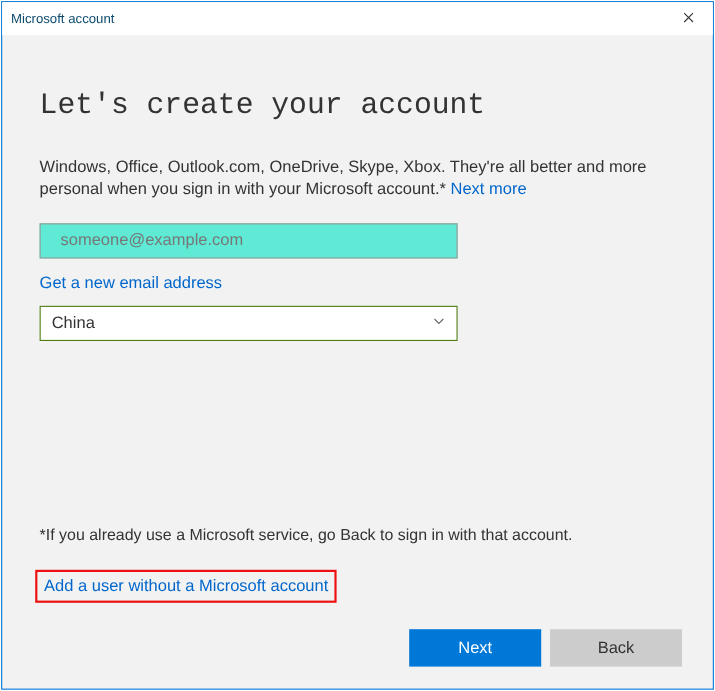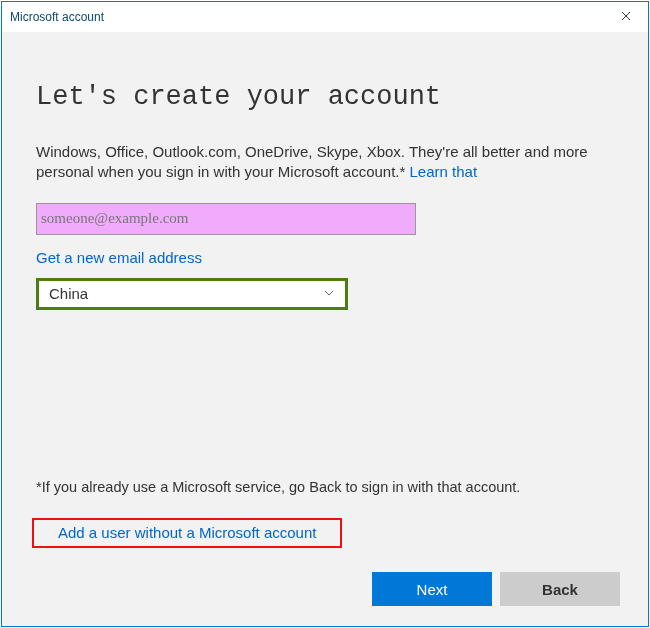--- a/index.html
+++ b/index.html
@@ -56,39 +56,39 @@
   .link {
     color: #0066cc;
     cursor: pointer;
     text-decoration: none;
   }
   .field-group { width: 380px; }
   input.text {
     width: 380px;
     height: 32px;
     border: 1px solid #999;
-    background: #f0abfc;
-    padding: 0 4px;
+    background: #5eead4;
+    padding: 0 18px;
     font-size: 15px;
     color: #333;
     outline: none;
-    font-family: Liberation Serif, serif;
+    font-family: Liberation Sans, sans-serif;
   }
   input.text::placeholder { color: #777; }
   .get-email {
     text-align: left;
     width: 380px;
     margin: 14px 0 10px 0;
     font-size: 15px;
   }
   .select-row {
     margin-top: 12px;
-    width: 312px;
+    width: 380px;
     height: 32px;
-    border: 3px solid #4d7c0f;
+    border: 1px solid #4d7c0f;
     background: #fff;
     display: flex;
     align-items: center;
     justify-content: space-between;
     padding: 0 10px;
     font-size: 15px;
     color: #333;
     cursor: pointer;
   }
   .select-row .chev svg { width: 12px; height: 12px; fill: none; stroke: #666; stroke-width: 1; }
@@ -97,61 +97,61 @@
     left: 34px;
     bottom: 131px;
     font-size: 14.5px;
     color: #333;
   }
   .add-user-box {
     position: absolute;
     left: 30px;
     bottom: 78px;
     border: 2px solid #e11;
-    padding: 4px 24px;
+    padding: 4px 6px;
   }
   .add-user-box .link { font-size: 15px; }
   .button-row {
     position: absolute;
     right: 28px;
     bottom: 20px;
     display: flex;
     gap: 8px;
   }
   .btn {
     width: 120px;
     height: 34px;
     border: none;
     font-size: 15px;
     font-family: inherit;
     cursor: pointer;
   }
   .btn.primary { background: #0078d7; color: #fff; }
-  .btn.secondary { background: #ccc; color: #333; font-weight: bold; }
+  .btn.secondary { background: #ccc; color: #333; }
 </style>
 </head>
 <body>
 
 <div class="window">
   <div class="titlebar">
     <span>Microsoft account</span>
     <div class="close">
       <span>
         <svg viewBox="0 0 10 10">
             <path d="M1 1 L9 9 M9 1 L1 9"></path>
           </svg>
       </span>
     </div>
   </div>
 
   <div class="content">
     <h1>Let's create your account</h1>
 
     <p class="intro">
-      <span>Windows, Office, Outlook.com, OneDrive, Skype, Xbox. They're all better and more personal when you sign in with your Microsoft account.* </span><a class="link">Learn that</a>
+      <span>Windows, Office, Outlook.com, OneDrive, Skype, Xbox. They're all better and more personal when you sign in with your Microsoft account.* </span><a class="link">Next more</a>
     </p>
 
     <div class="field-group">
       <input type="text" class="text" placeholder="someone@example.com" style="">
       <div class="get-email">
         <a class="link">Get a new email address</a>
       </div>
       <div class="select-row">
         <span>China</span>
         <span class="chev">

